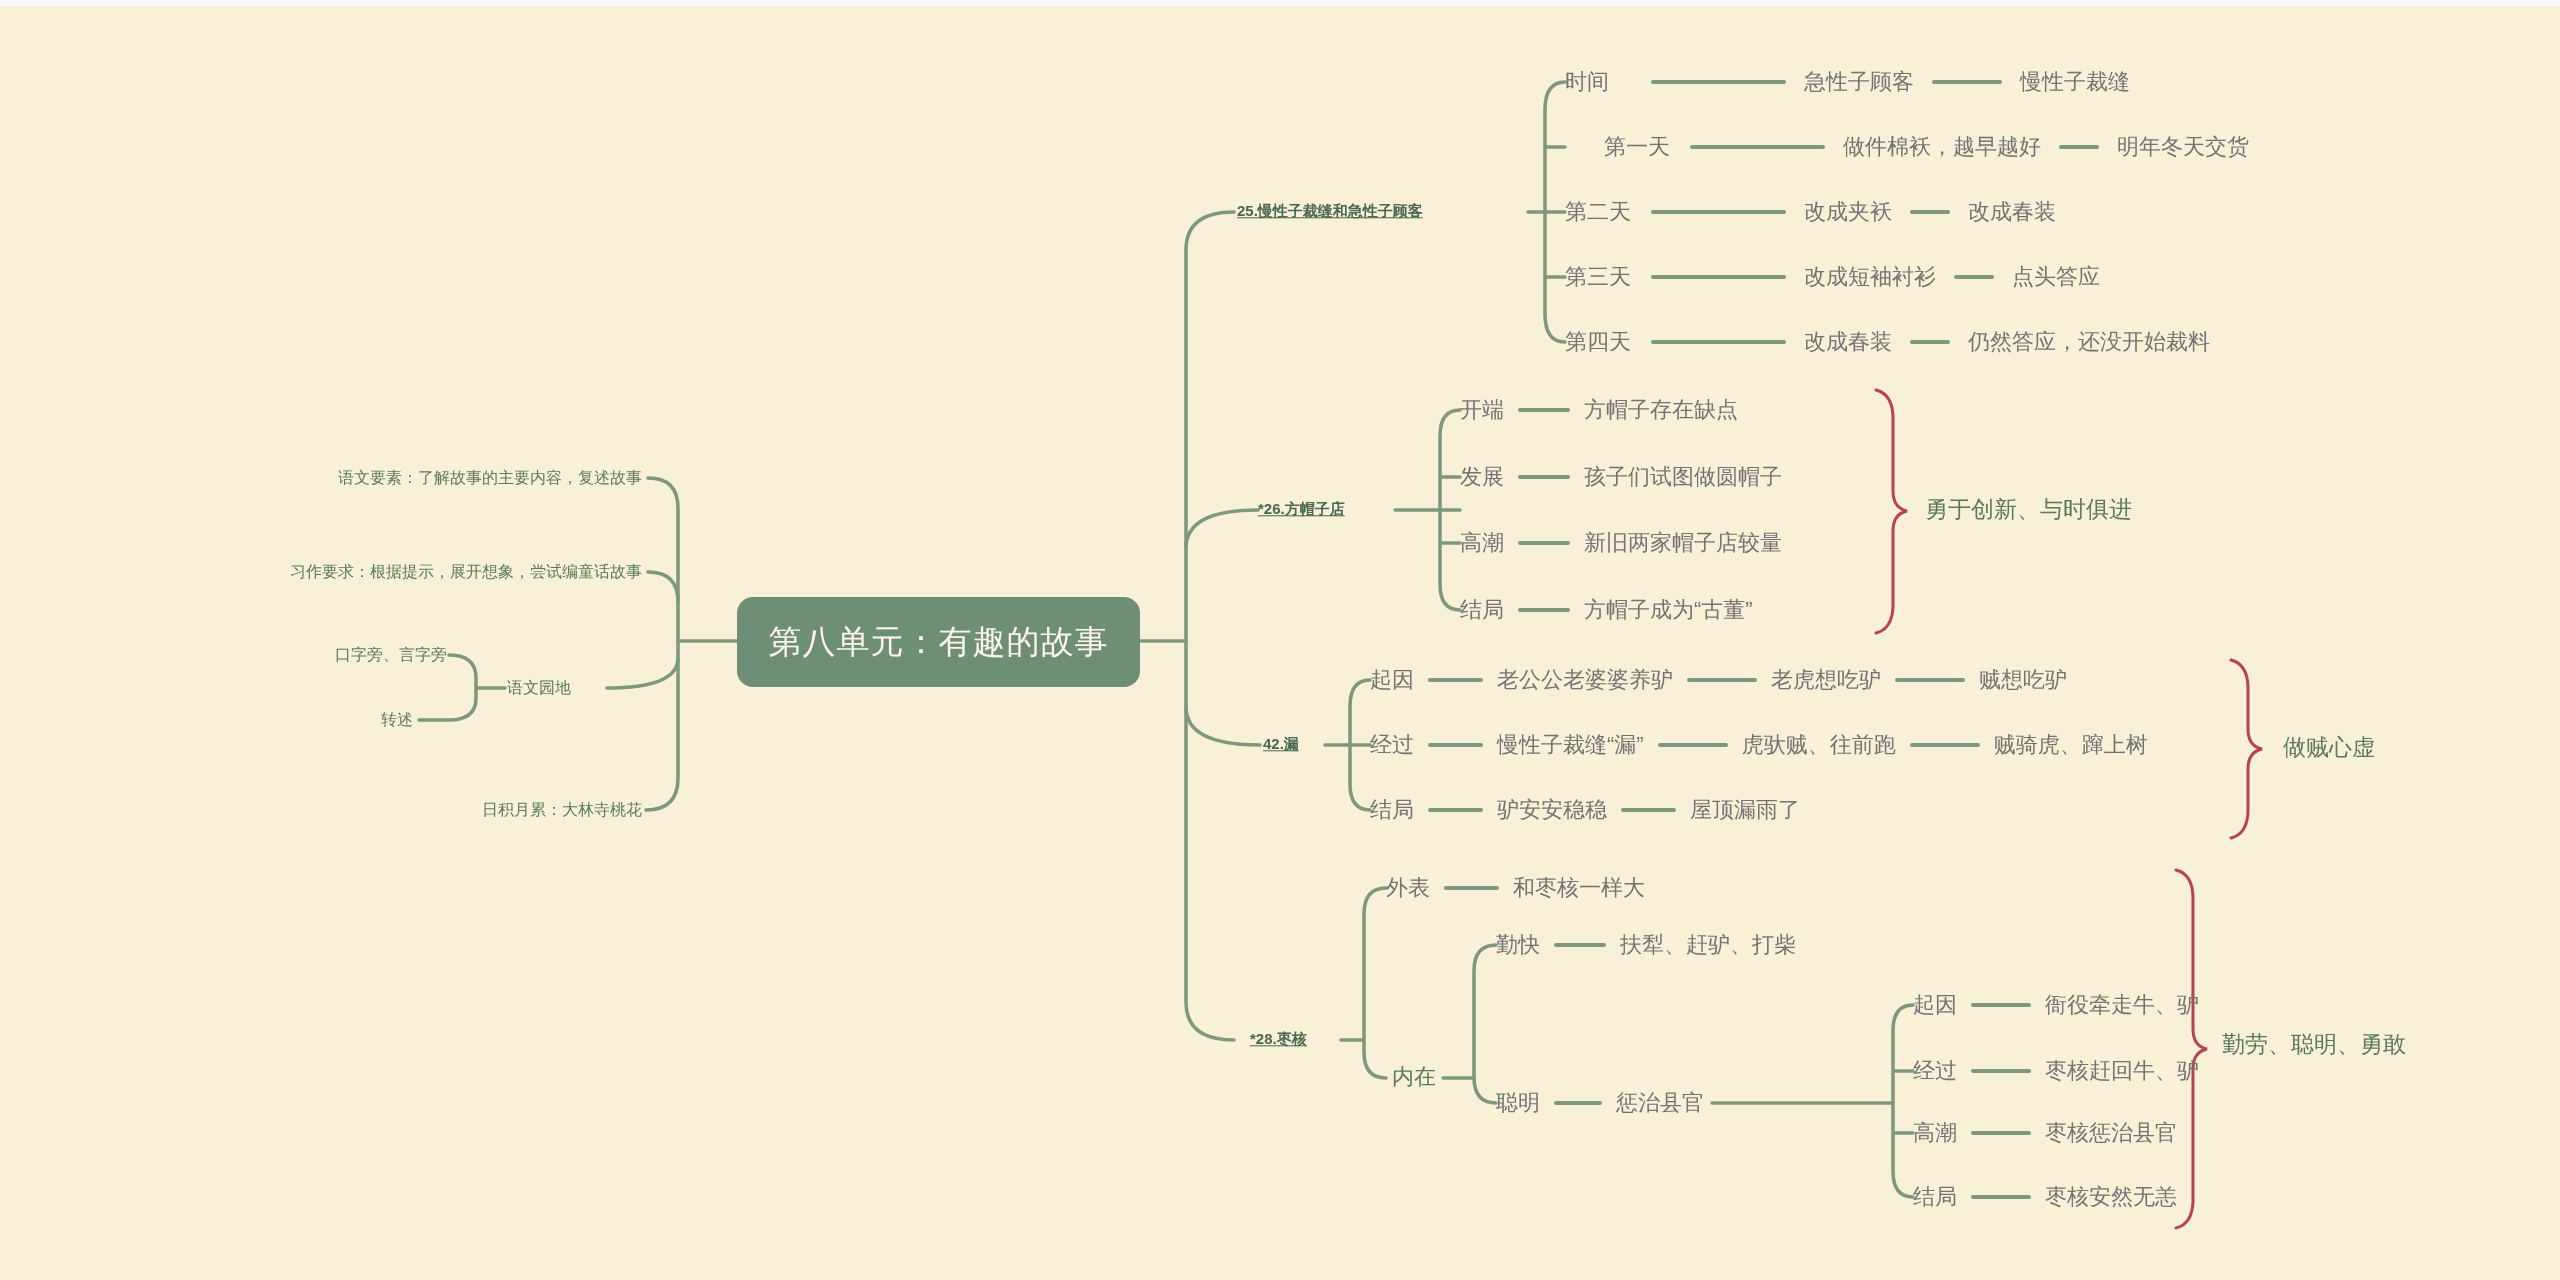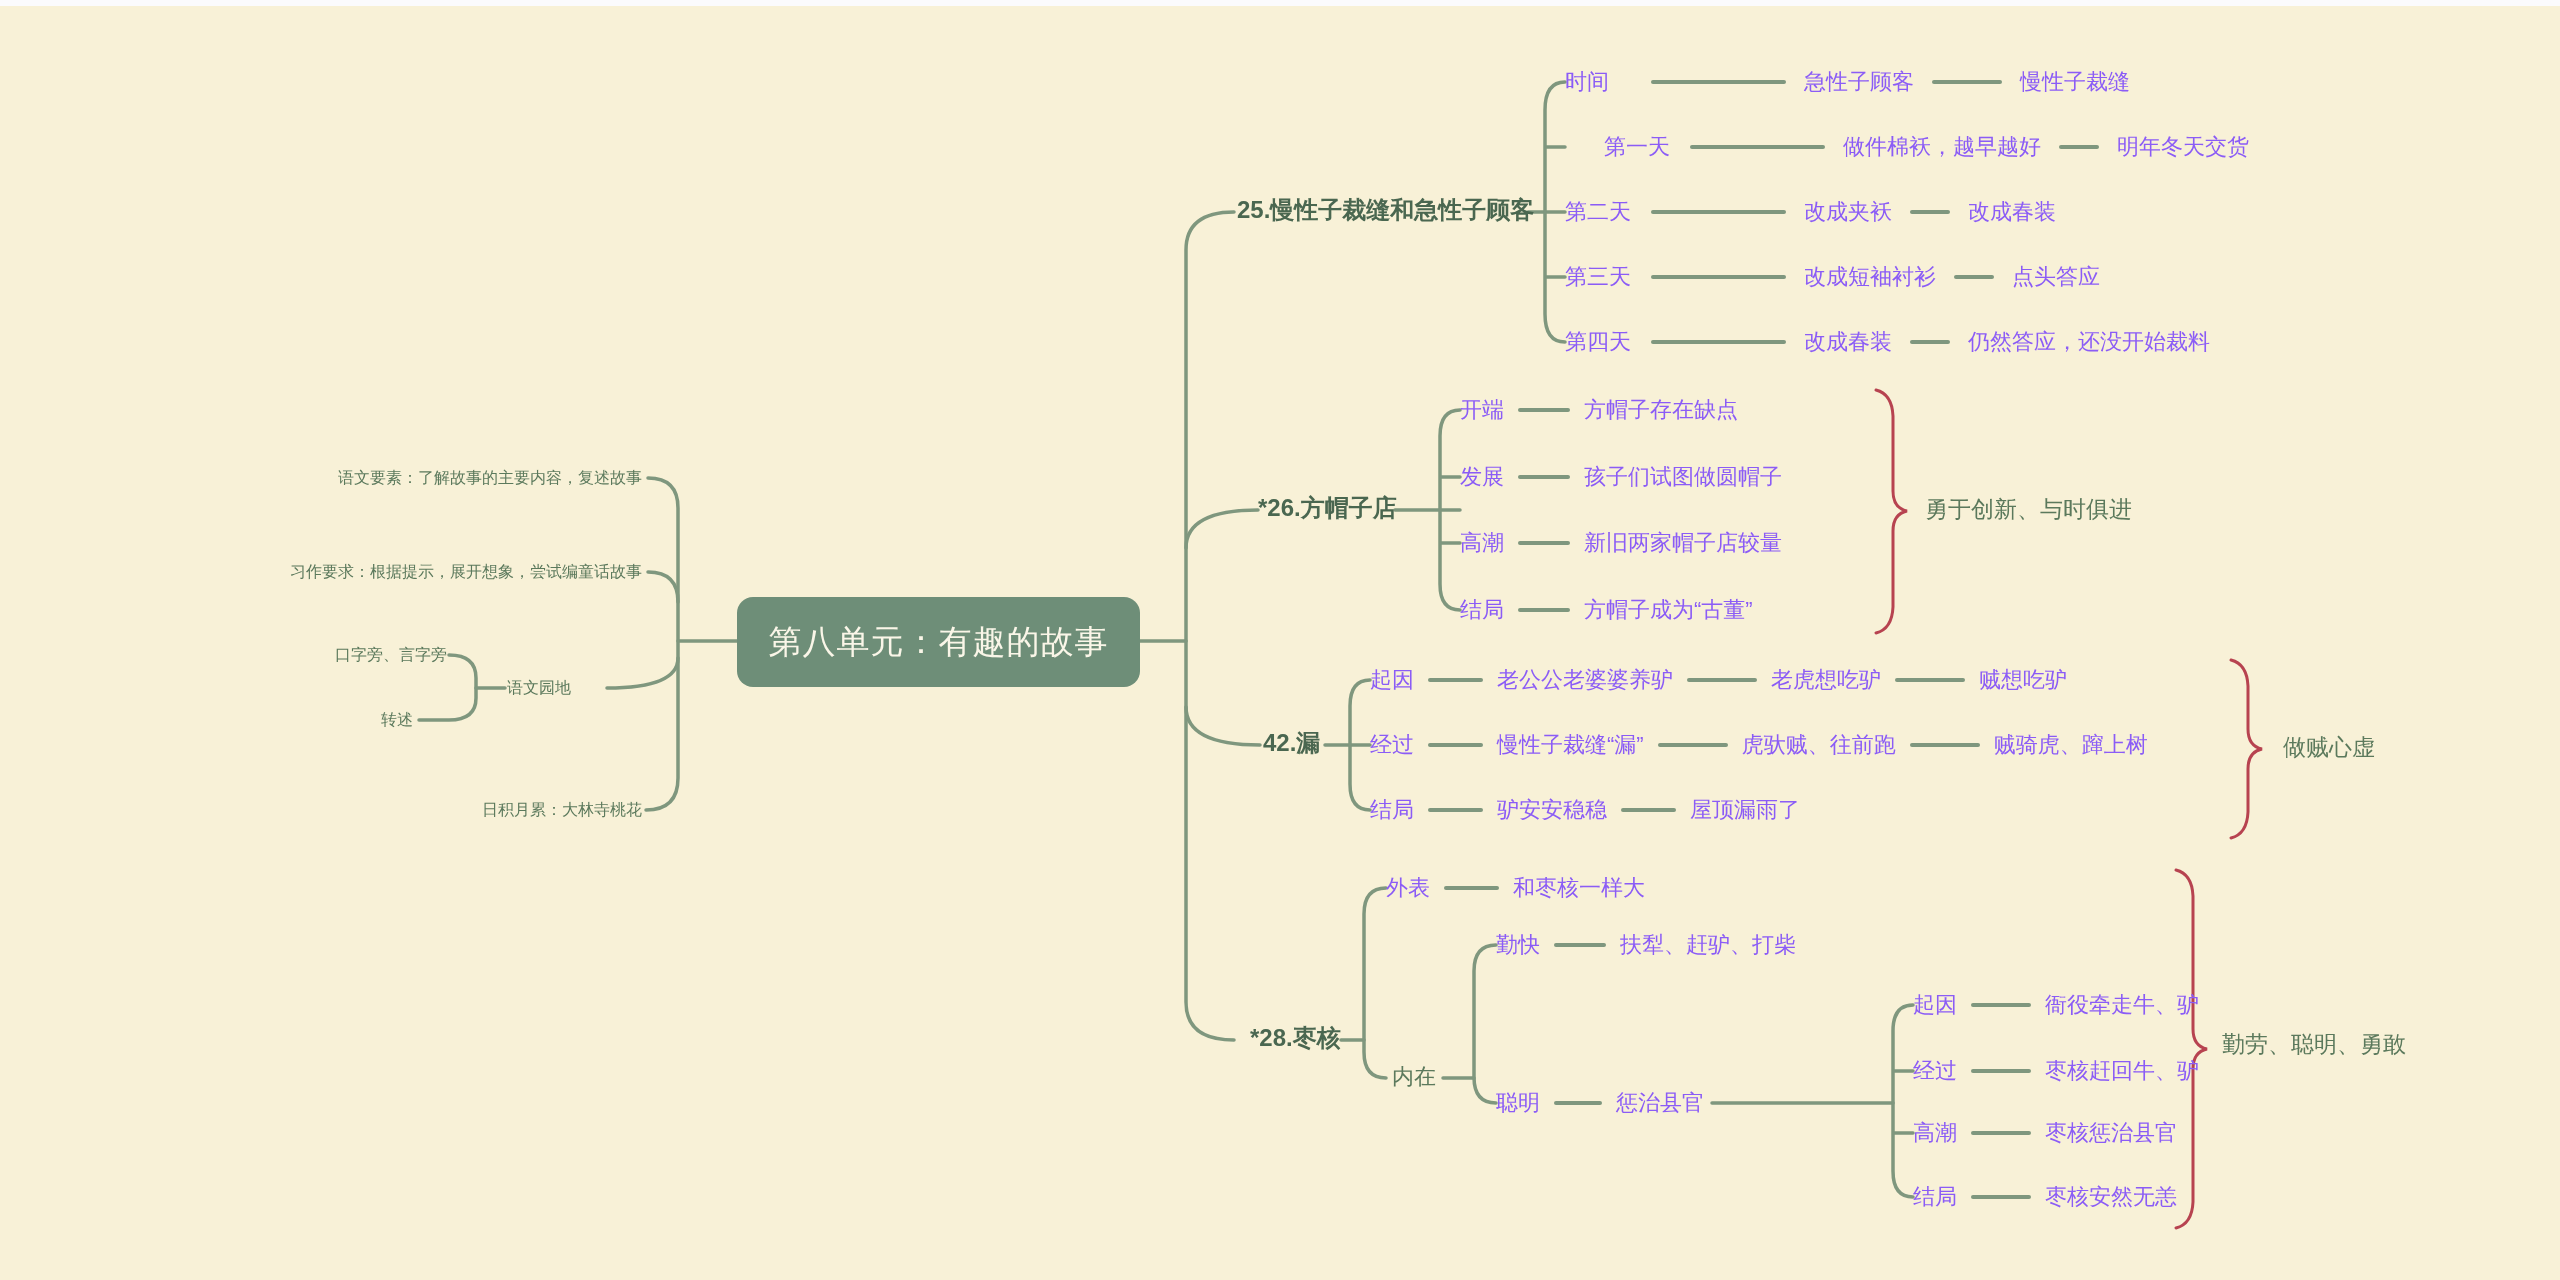--- a/index.html
+++ b/index.html
@@ -9,27 +9,27 @@
     font-family:"Liberation Sans", sans-serif;
   }
   .topstrip{position:absolute;left:0;top:0;width:2560px;height:6px;background:#fbfbfd;}
   svg.wires{position:absolute;left:0;top:0;}
   .lbl{
     position:absolute;white-space:nowrap;color:#5b795c;font-size:22px;
     transform:translateY(-54%);line-height:1.2;
   }
   .row{
     position:absolute;display:flex;align-items:center;white-space:nowrap;
-    transform:translateY(-50%);color:#8b5cf6;font-size:22px;
+    transform:translateY(-50%);color:#737373;font-size:22px;
   }
   .row .t{white-space:nowrap;}
   .hline{height:4px;background:#7f977e;border-radius:2px;flex:0 0 auto;}
   .g14{column-gap:14px;}
   .g18{column-gap:18px;}
-  .branch{font-weight:700;color:#4a6750;font-size:24px;}
+  .branch{font-weight:700;color:#4a6750;font-size:15px;text-decoration:underline;}
   .leftlbl{font-size:16px;color:#5b795c;}
   .k3{min-width:68px;display:inline-block;}
   .note{color:#5b795c;font-size:23px;}
   .center-node{
     position:absolute;left:737px;top:597px;width:403px;height:90px;
     background:#6e8e78;border-radius:16px;display:flex;align-items:center;justify-content:center;
     color:#faf6e8;font-size:33px;letter-spacing:1px;font-weight:500;
   }
 </style>
 </head>

